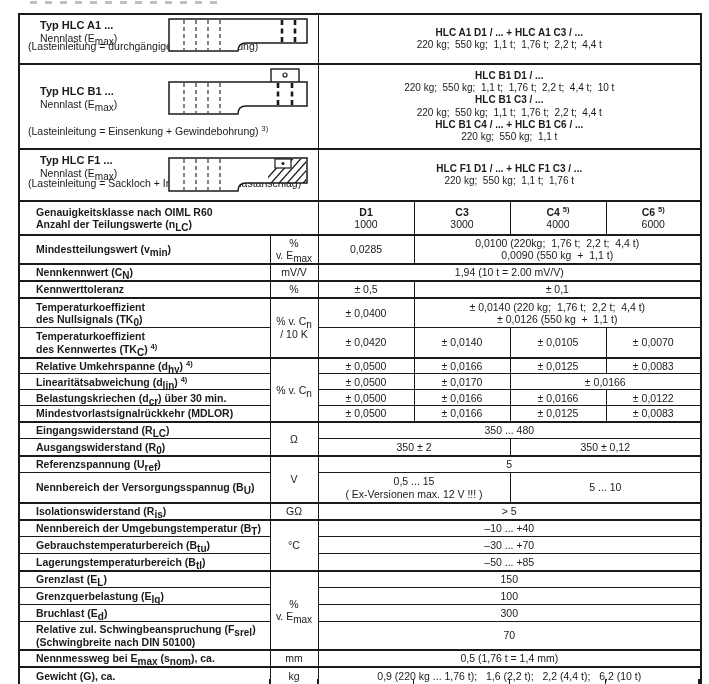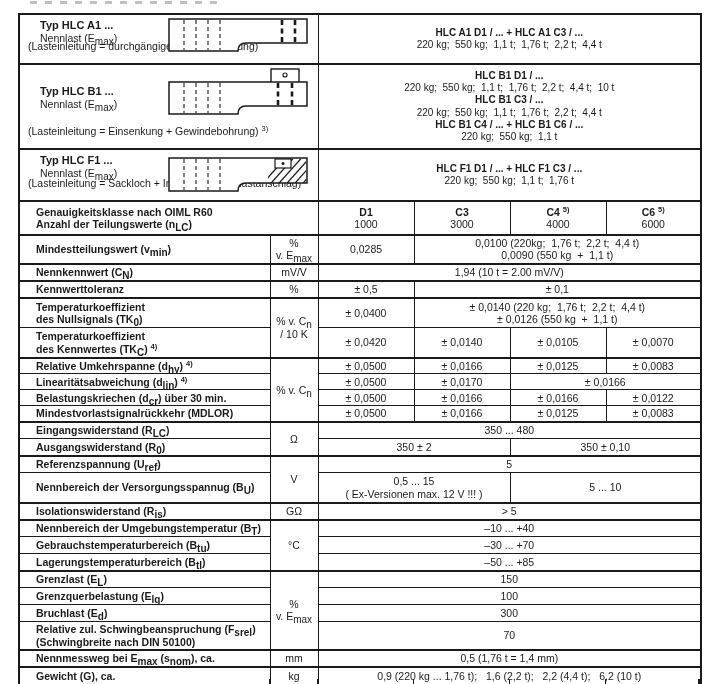--- a/index.html
+++ b/index.html
@@ -272,21 +272,21 @@
 
     <tr class="r17 sec">
       <td class="lbl">Eingangswiderstand (R<sub>LC</sub>)</td>
       <td class="unit" rowspan="2">Ω</td>
       <td class="val" colspan="4">350 ... 480</td>
     </tr>
 
     <tr class="r17">
       <td class="lbl">Ausgangswiderstand (R<sub>0</sub>)</td>
       <td class="val" colspan="2">350 ± 2</td>
-      <td class="val" colspan="2">350 ± 0,10</td>
+      <td class="val" colspan="2">350 ± 0,12</td>
     </tr>
 
     <tr class="r17 sec">
       <td class="lbl">Referenzspannung (U<sub>ref</sub>)</td>
       <td class="unit" rowspan="2">V</td>
       <td class="val" colspan="4">5</td>
     </tr>
 
     <tr class="r30">
       <td class="lbl">Nennbereich der Versorgungsspannug (B<sub>U</sub>)</td>

